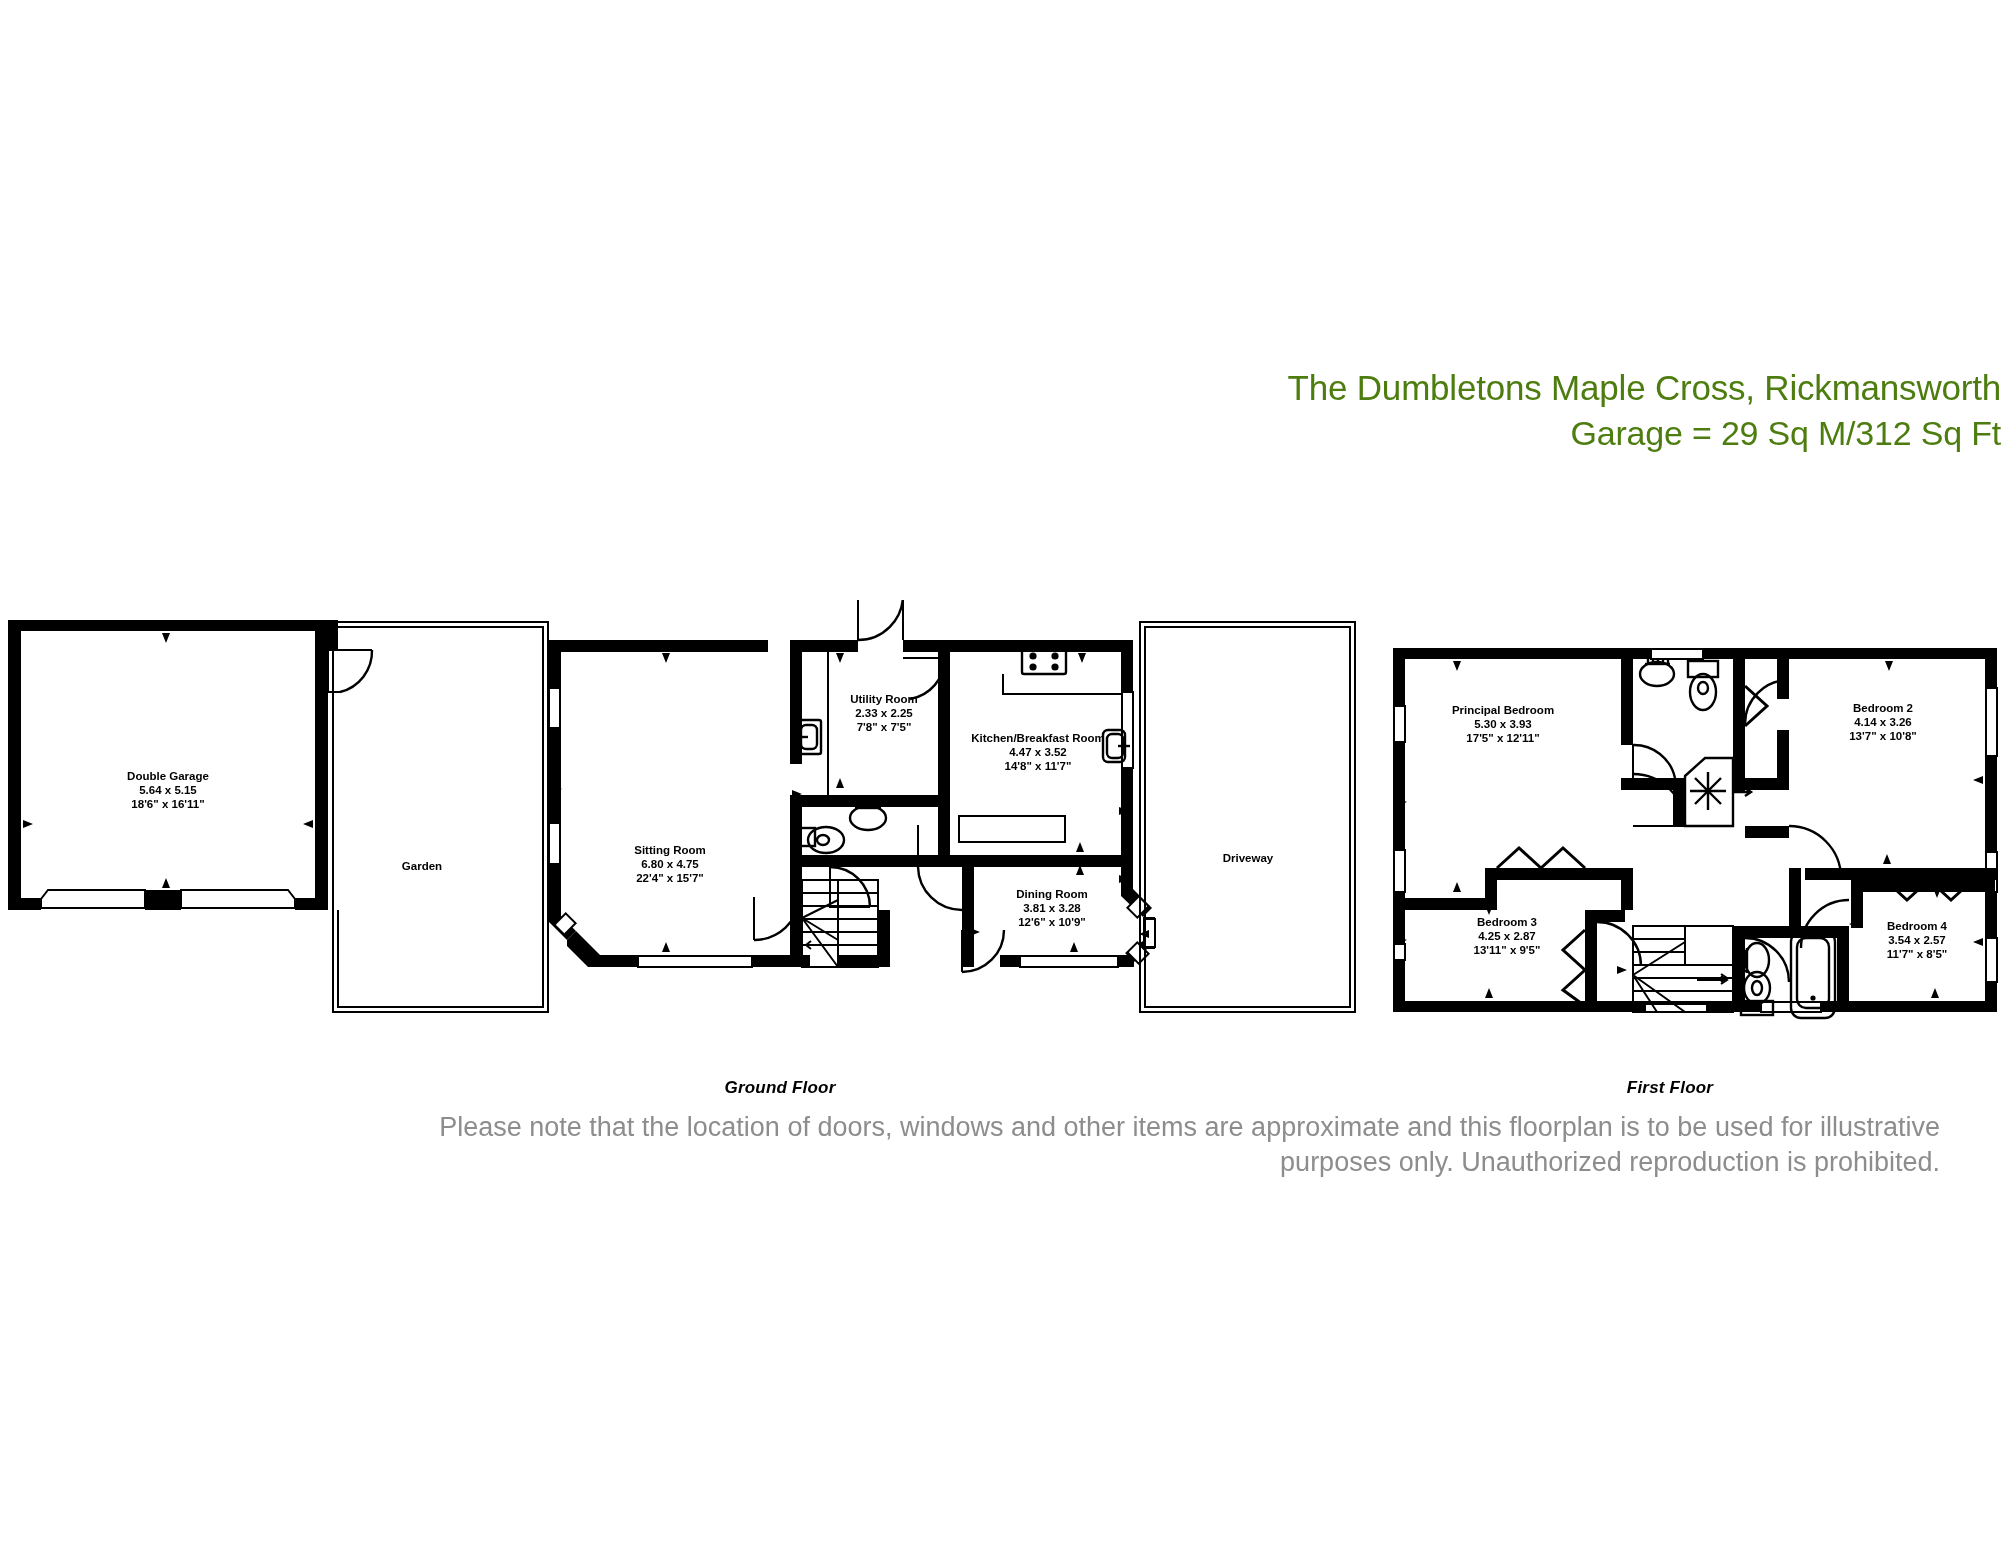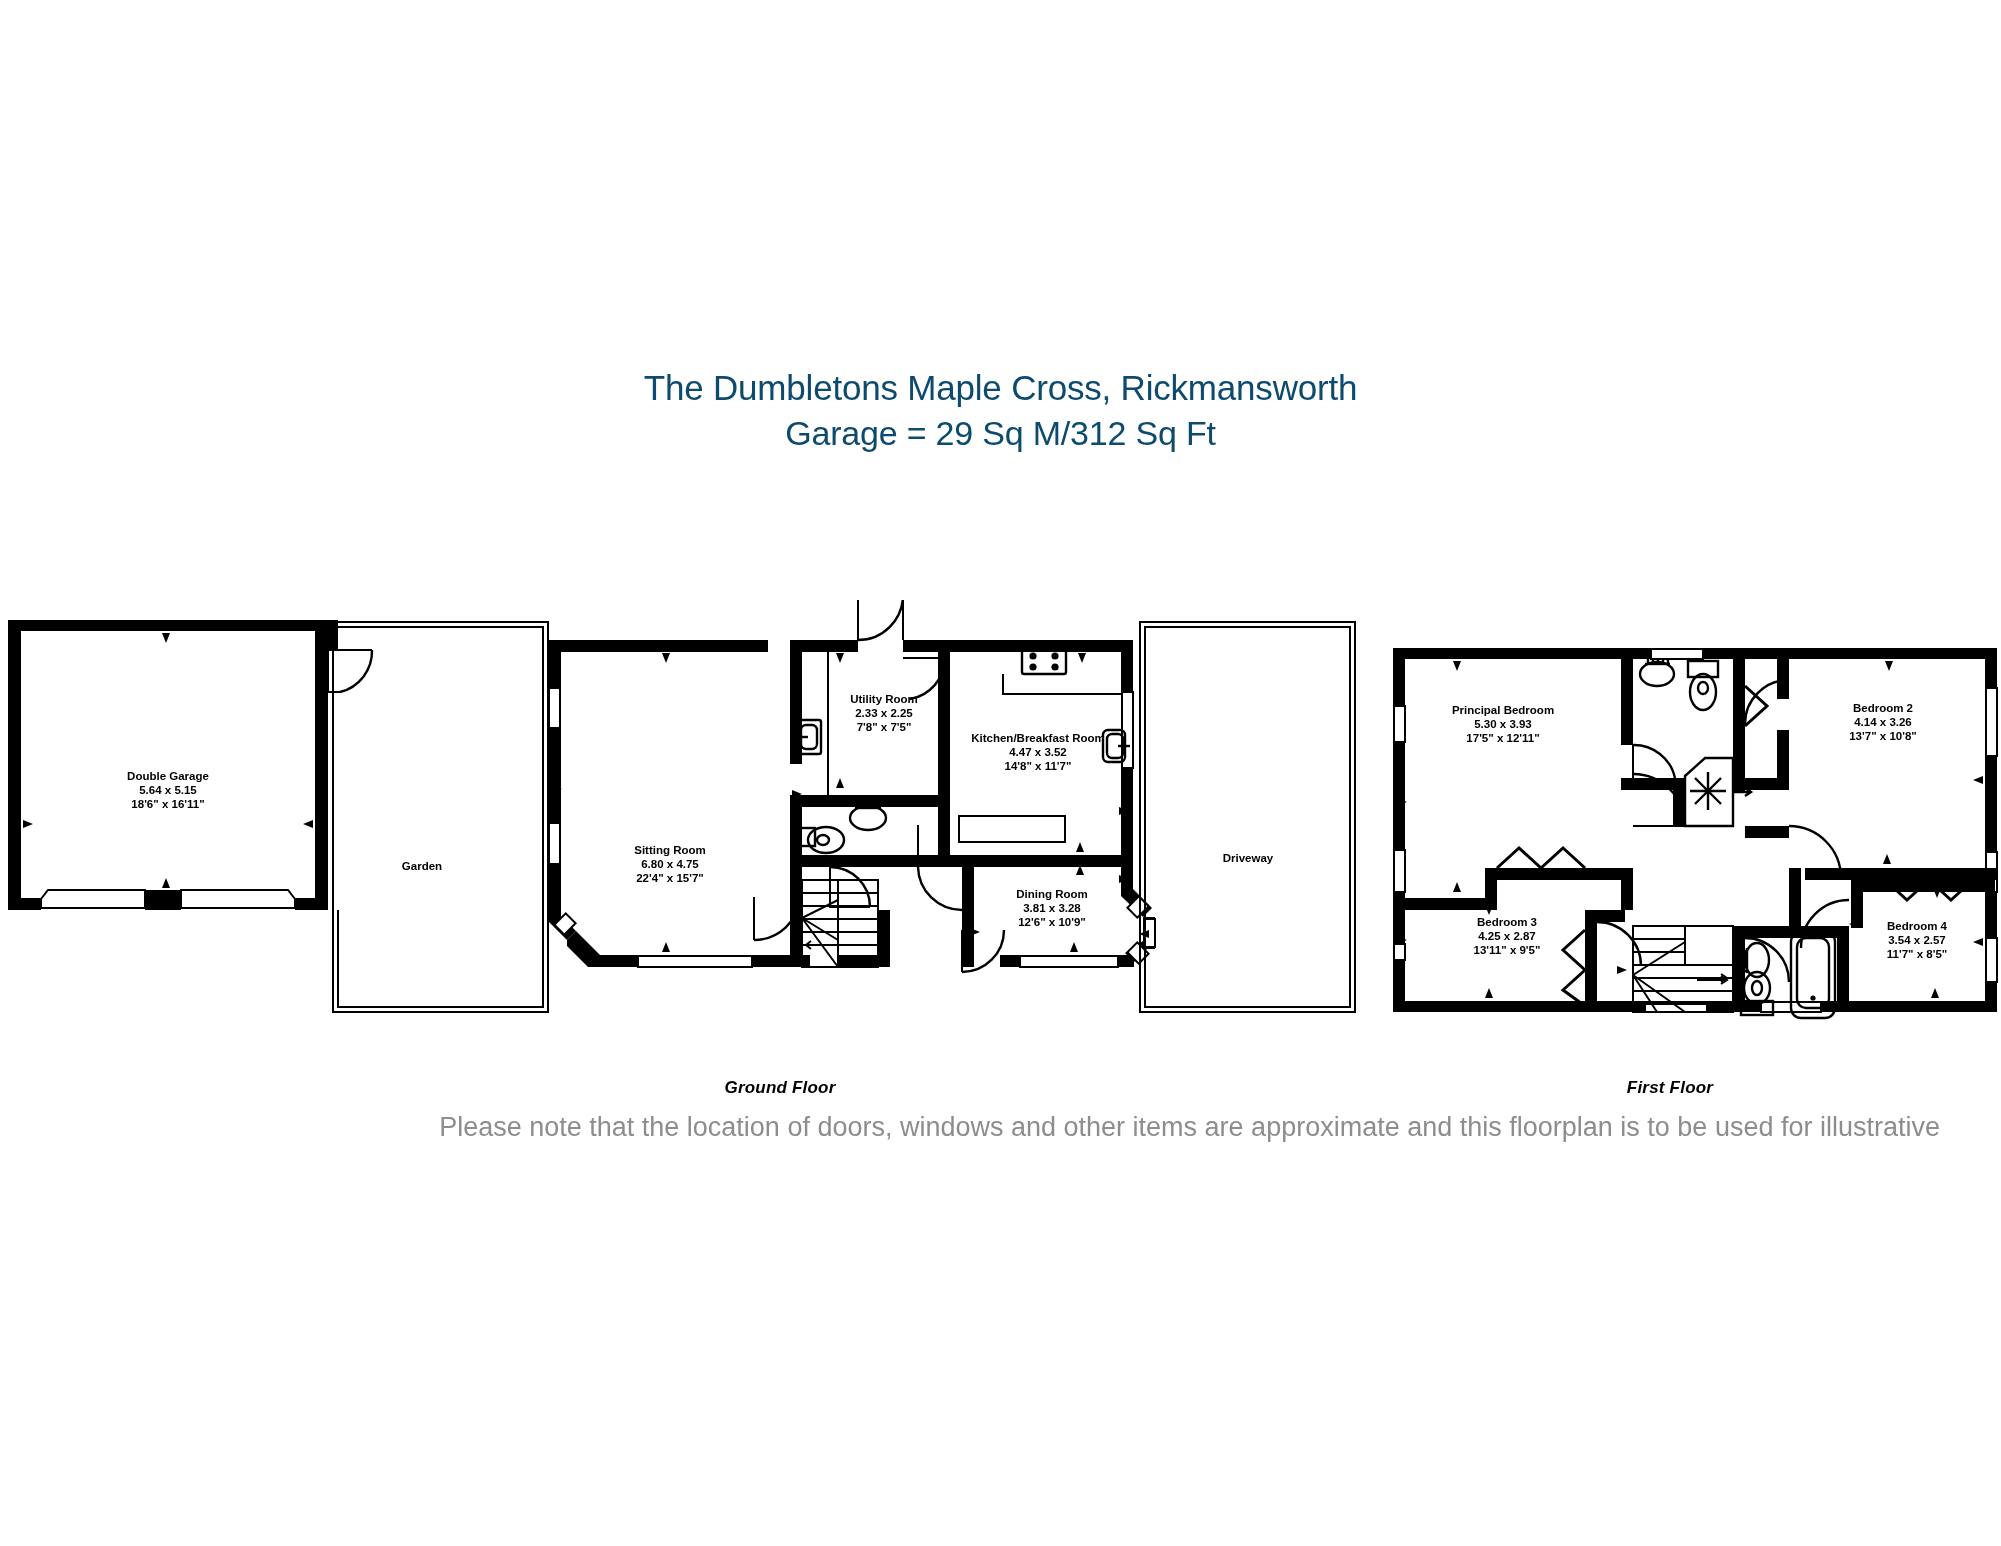--- a/index.html
+++ b/index.html
@@ -17,22 +17,23 @@
   #title-block{
     position:absolute; left:0; top:365px; width:2001px;
     text-align:center;
     line-height:1.30;
   }
   #title-block .tline{
     display:block;
     font-size:34px;
     font-weight:400;
     letter-spacing:-0.2px;
-    color:#0c4a6e;
+    color:#4d7c0f;
     white-space:nowrap;
+    text-align:right;
   }
   #title-block .tline.t1{font-size:35px;}
 
   
   .floor-caption{
     position:absolute;
     font-size:17px;
     font-weight:bold;
     color:#000;
     text-align:center;
@@ -463,15 +464,16 @@
       <text class="rl rl-dim" x="532" y="328">11'7" x 8'5"</text>
     </g>
   </svg>
   </div>
 
   <div class="floor-caption" id="caption-ground">Ground Floor</div>
   <div class="floor-caption" id="caption-first">First Floor</div>
 
   <div id="disclaimer">
     <span>Please note that the location of doors, windows and other items are approximate and this floorplan is to be used for illustrative</span>
+    <span>purposes only. Unauthorized reproduction is prohibited.</span>
   </div>
 
 </div>
 
 </body></html>

